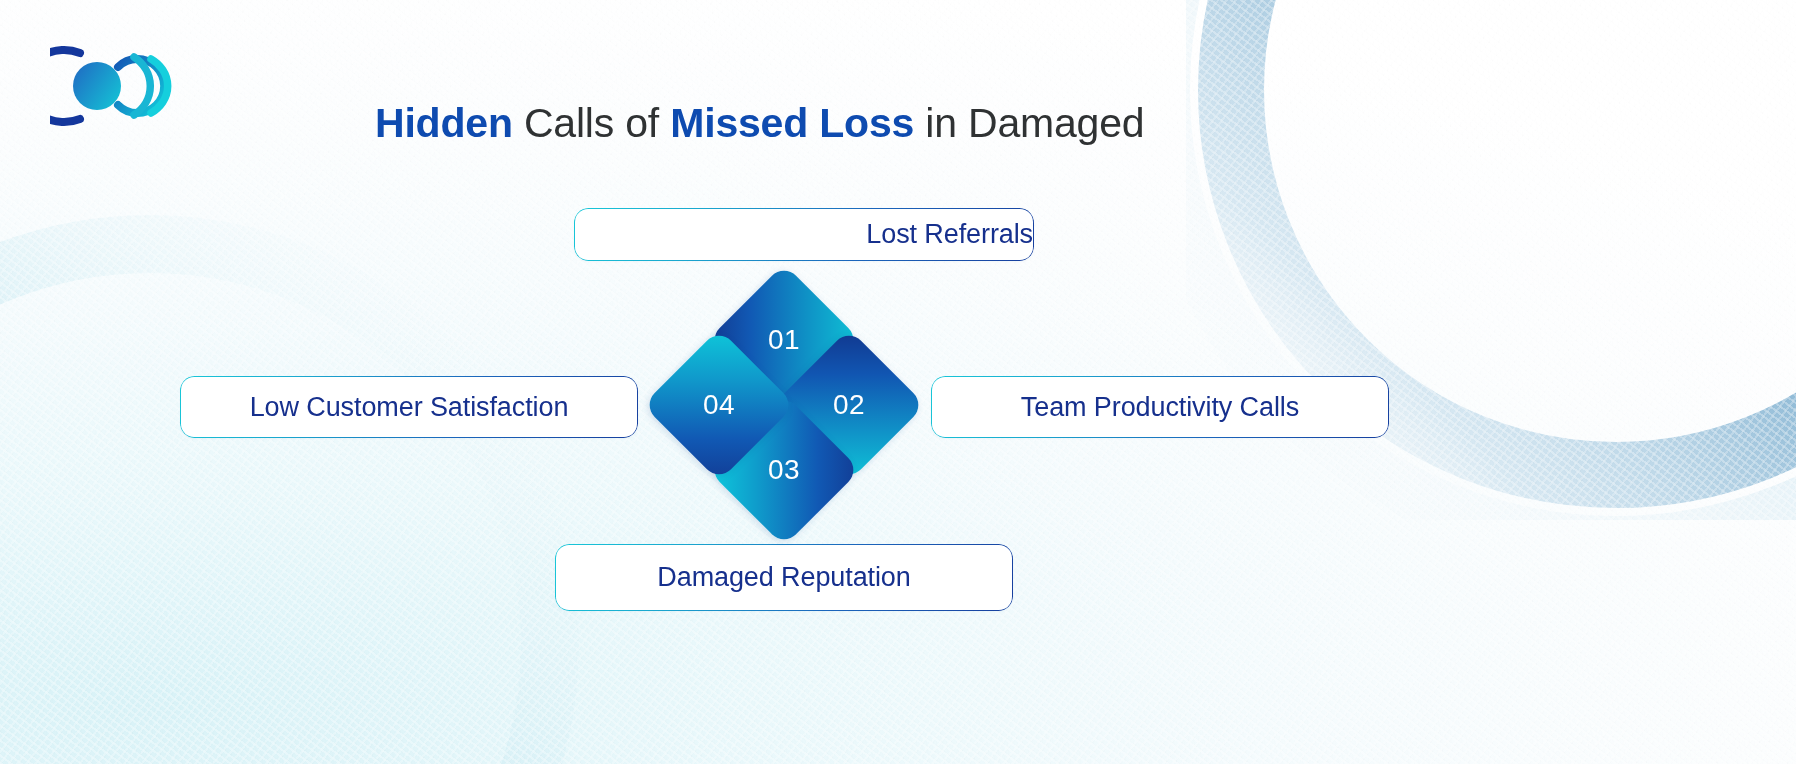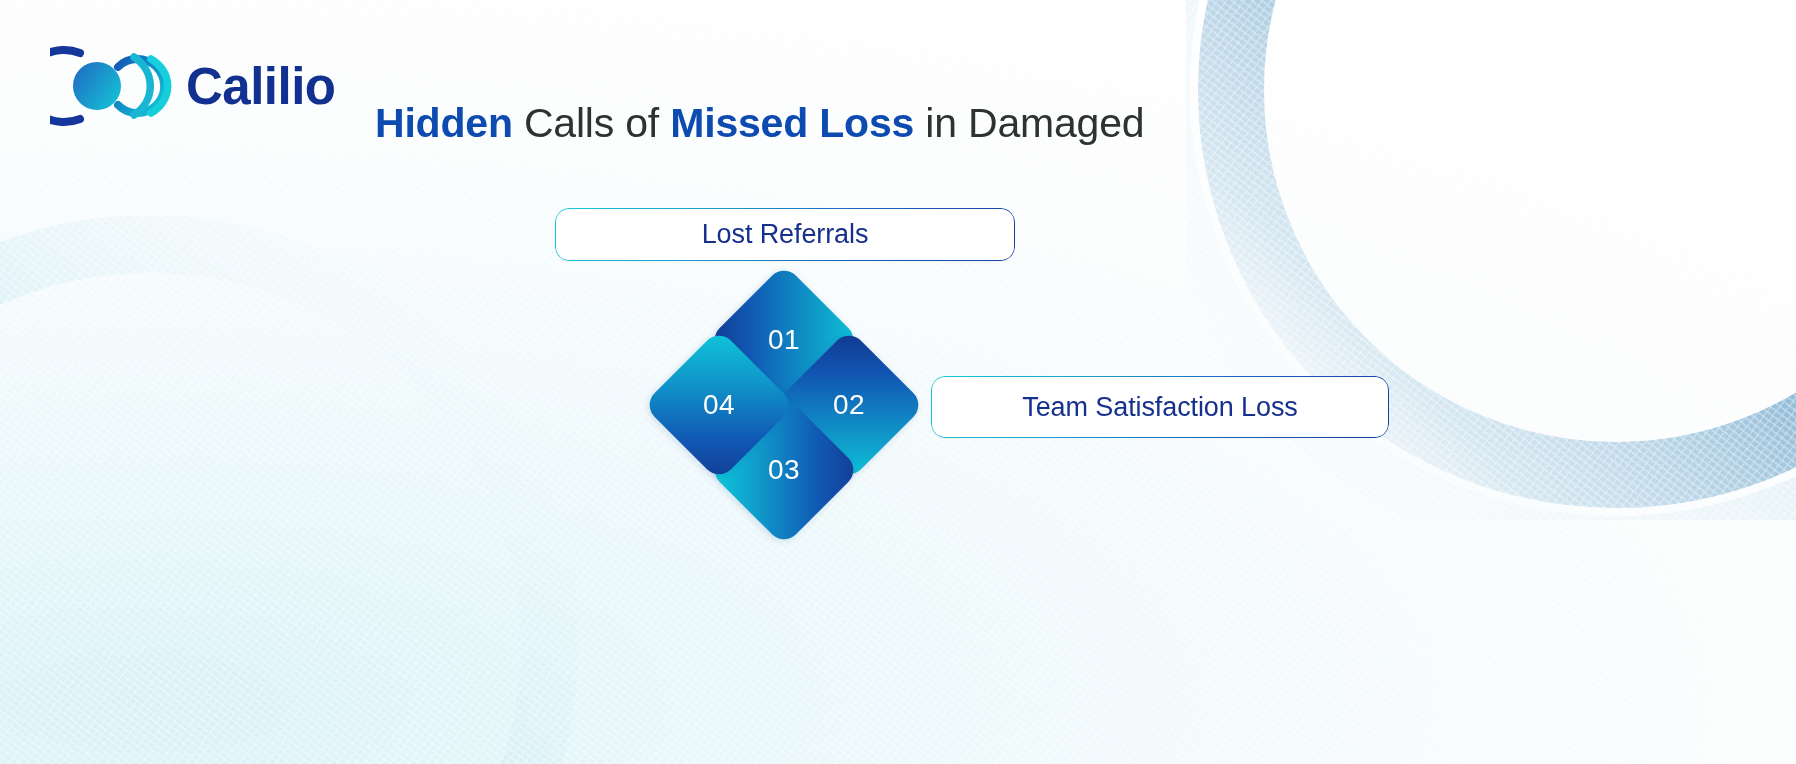--- a/index.html
+++ b/index.html
@@ -71,21 +71,21 @@
   .pill::before{
     content:""; position:absolute; inset:-1.4px;
     border-radius:14.4px; padding:1.4px;
     background:linear-gradient(115deg,#18c8d8 0%, #1aa8cf 26%, #1b66bc 62%, #173f9e 100%);
     -webkit-mask:linear-gradient(#000 0 0) content-box, linear-gradient(#000 0 0);
     -webkit-mask-composite:xor; mask-composite:exclude;
     pointer-events:none;
   }
   .pill span{ position:relative; z-index:1; }
 
-  #pill-top    { left:556px;  top:209px; width:458px; height:51px; }
+  #pill-top    { left:575px;  top:209px; width:458px; height:51px;justify-content:flex-end; }
   #pill-left   { left:181px;  top:377px; width:456px; height:60px; }
   #pill-right  { left:932px;  top:377px; width:456px; height:60px; }
   #pill-bottom { left:556px;  top:545px; width:456px; height:65px; }
 
   
   #cluster { position:absolute; left:665px; top:286px; width:238px; height:238px; }
   .dia {
     position:absolute; width:108px; height:108px;
     border-radius:17px;
     transform:rotate(45deg);
@@ -166,39 +166,44 @@
         <path d="M30 8 A 40 36 0 1 0 30 74" fill="none" stroke="#14379c" stroke-width="8" stroke-linecap="round"></path>
 
         <circle cx="47" cy="41" r="24" fill="url(#lgB)"></circle>
 
         <path d="M68 22 A 27 27 0 1 1 68 60" fill="none" stroke="url(#lgC)" stroke-width="8" stroke-linecap="round"></path>
 
         <path d="M84 12 A 40 36 0 0 1 84 70" fill="none" stroke="#19b6d4" stroke-width="7.5" stroke-linecap="round"></path>
 
         <path d="M101 14 A 36 32 0 0 1 101 68" fill="none" stroke="#15cfdd" stroke-width="7.5" stroke-linecap="round"></path>
       </svg>
-      <div id="logo-word">Calilio</div>
     </div>
 
     <div id="title">
       <span class="hl">Hidden</span><span> Calls of </span><span class="hl">Missed Loss</span><span> in Damaged</span>
     </div>
   </div>
 
   <div id="diagram">
 
     <div class="pill" id="pill-top">
       <span>Lost Referrals</span>
     </div>
 
+    <div class="pill" id="pill-left">
+      <span>Low Customer Satisfaction</span>
+    </div>
 
     <div class="pill" id="pill-right">
-      <span>Team Satisfaction Loss</span>
-    </div>
-
+      <span>Team Productivity Calls</span>
+    </div>
+
+    <div class="pill" id="pill-bottom">
+      <span>Damaged Reputation</span>
+    </div>
 
     <div id="cluster">
       <div class="dia" id="dia-01">
         <span>01</span>
       </div>
       <div class="dia" id="dia-02">
         <span>02</span>
       </div>
       <div class="dia" id="dia-03">
         <span>03</span>

